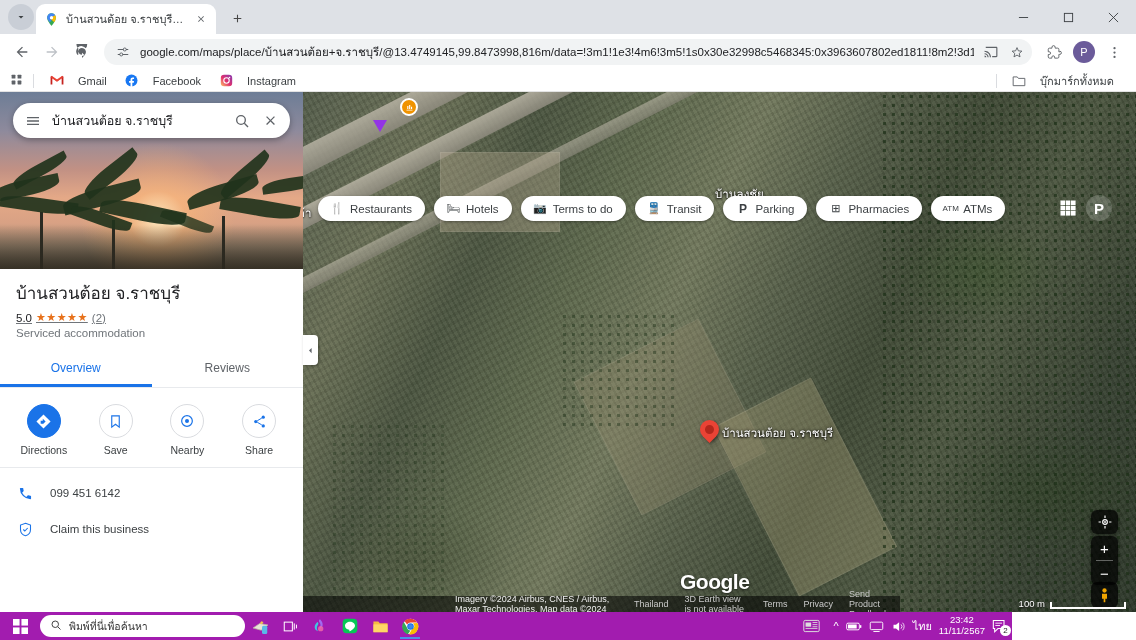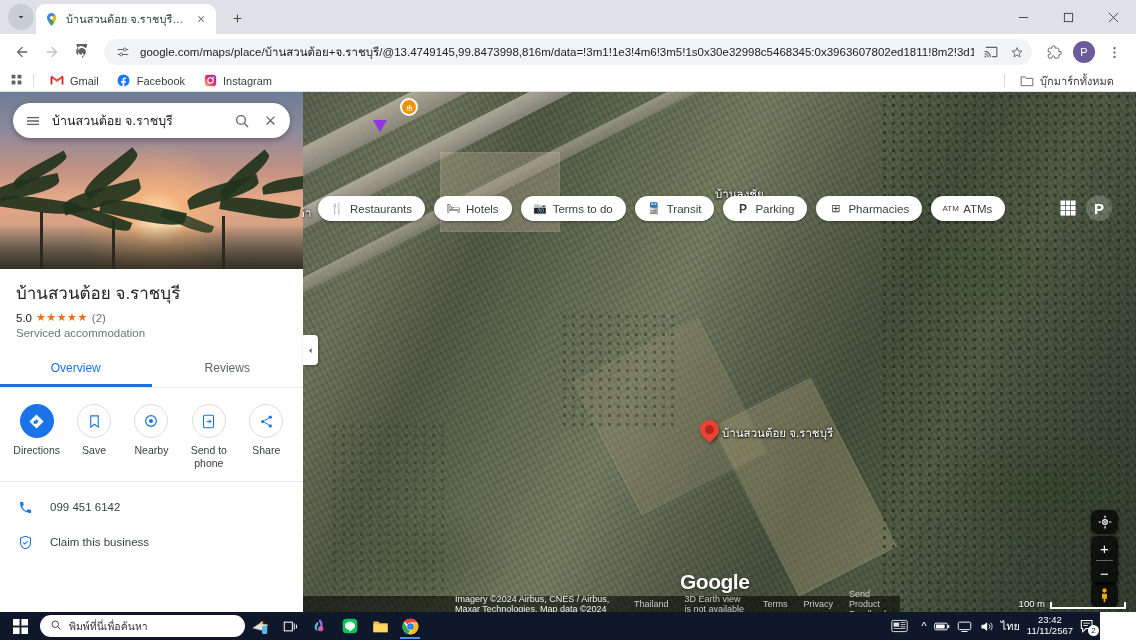--- a/index.html
+++ b/index.html
@@ -31,21 +31,21 @@
   .toolbar { height:36px; background:#fff; display:flex; align-items:center; padding:0 8px; gap:2px; }
   .tbbtn { width:28px; height:28px; display:flex; align-items:center; justify-content:center; color:#5f6368; border-radius:50%; flex:0 0 28px; }
   .omnibox { flex:1; height:26px; background:#f1f3f4; border-radius:13px; display:flex; align-items:center;
              padding:0 6px 0 10px; margin:0 6px; gap:8px; overflow:hidden; }
   .omnibox .urltext { flex:1; font-size:11.5px; color:#202124; white-space:nowrap; overflow:hidden; }
   .omnibox .oicon { width:18px; height:18px; flex:0 0 18px; display:flex; align-items:center; justify-content:center; color:#5f6368; }
   .avatarbtn { width:22px; height:22px; border-radius:50%; background:#6b5b9a; color:#fff; font-size:11px;
                display:flex; align-items:center; justify-content:center; flex:0 0 22px; margin:0 3px; }
 
   .bookmarks { height:22px; background:#fff; display:flex; align-items:center; padding:0 10px; gap:6px; border-bottom:1px solid #e3e3e3; position:relative;}
-  .bm { display:flex; align-items:center; gap:6px; font-size:11px; color:#3c4043; padding:2px 6px; border-radius:4px; }
+  .bm { display:flex; align-items:center; gap:14px; font-size:11px; color:#3c4043; padding:2px 6px; border-radius:4px; }
   .bm .bmico { width:14px; height:14px; display:flex; align-items:center; justify-content:center; }
   .bmsep { width:1px; height:14px; background:#dadce0; margin:0 4px; }
   .bmright { position:absolute; right:16px; display:flex; align-items:center; gap:5px; }
 
   
   .maparea { position:absolute; left:0; top:92px; width:1136px; height:520px; overflow:hidden; background:#3f4a3a; }
   .satellite {
     position:absolute; inset:0;
     background:
       radial-gradient(ellipse 120px 70px at 980px 180px, rgba(60,85,45,.55), transparent 70%),
@@ -149,21 +149,21 @@
             background:linear-gradient(rgba(80,70,55,.0),rgba(45,40,30,.85)); }
 
   .searchbar { position:absolute; left:13px; top:11px; width:277px; height:35px; background:#fff;
                border-radius:22px; box-shadow:0 2px 6px rgba(0,0,0,.32); display:flex; align-items:center;
                padding:0 10px; gap:10px; z-index:5; }
   .searchbar .sq { font-size:12.5px; color:#202124; flex:1; white-space:nowrap; overflow:hidden; }
   .searchbar .sbico { width:19px; height:19px; display:flex; align-items:center; justify-content:center; color:#5f6368; }
 
   .pinfo { padding:14px 16px 0 16px; }
   .ptitle { font-size:17px; color:#202124; font-weight:400; line-height:1.25; }
-  .prate { display:flex; align-items:center; gap:4px; margin-top:7px; font-size:11.5px; color:#70757a; }
+  .prate { display:flex; align-items:center; gap:4px; margin-top:7px; font-size:11.5px; color:#70757a;text-decoration:underline; }
   .prate .rv { color:#202124; }
   .stars { color:#e7711b; font-size:11px; letter-spacing:.5px; }
   .pcat { font-size:11.5px; color:#70757a; margin-top:3px; }
 
   .tabs { display:flex; margin-top:14px; border-bottom:1px solid #e8eaed; }
   .ptab { flex:1; text-align:center; font-size:12px; color:#5f6368; padding:8px 0 9px; }
   .ptab.active { color:#1a73e8; border-bottom:3px solid #1a73e8; }
 
   .actions { display:flex; justify-content:space-around; padding:16px 8px 10px; border-bottom:1px solid #e8eaed; }
   .act { width:55px; text-align:center; }
@@ -171,21 +171,21 @@
                display:flex; align-items:center; justify-content:center; color:#1a73e8; }
   .act.primary .circ { background:#1a73e8; border-color:#1a73e8; color:#fff; }
   .act .alabel { font-size:10.5px; color:#3c4043; margin-top:6px; line-height:1.25; }
 
   .infolist { padding:8px 0 0 0; }
   .irow { display:flex; align-items:flex-start; gap:16px; padding:9px 16px; }
   .irow .ii { width:18px; flex:0 0 18px; display:flex; align-items:center; justify-content:center; color:#1a73e8; padding-top:1px; }
   .irow .it { font-size:11.5px; color:#3c4043; line-height:1.5; }
 
   
-  .taskbar { position:absolute; left:0; bottom:0; width:1100px; height:28px; background:#0f172a;
+  .taskbar { position:absolute; left:0; bottom:0; width:1012px; height:28px; background:#a21caf;
              display:flex; align-items:center; z-index:40;margin-top:16px; }
   .tstart { width:40px; height:28px; display:flex; align-items:center; justify-content:center; }
   .tsearch { width:205px; height:22px; background:#fff; border-radius:11px; display:flex; align-items:center;
              gap:7px; padding:0 10px; }
   .tsearch .tst { font-size:10.5px; color:#333; }
   .ticon { width:30px; height:28px; display:flex; align-items:center; justify-content:center; }
   .tright { position:absolute; right:4px; display:flex; align-items:center; gap:7px; height:28px; }
   .tright .tclock { text-align:center; color:#fff; font-size:9.5px; line-height:1.15; }
   .tsys { color:#fff; font-size:11px; display:flex; align-items:center; gap:8px; }
   .chrome-active { position:relative; }
@@ -564,29 +564,20 @@
           <svg width="16" height="16" viewBox="0 0 24 24">
               <circle cx="12" cy="12" r="8" fill="none" stroke="#1a73e8" stroke-width="1.8"></circle>
               <circle cx="12" cy="12" r="3" fill="#1a73e8"></circle>
             </svg>
         </div>
         <div class="alabel">Nearby</div>
       </div>
       <div class="act">
         <div class="circ">
           <svg width="15" height="15" viewBox="0 0 24 24">
-              <rect x="4" y="2" width="16" height="20" rx="2" fill="none" stroke="#1a73e8" stroke-width="1.8"></rect>
-              <path d="M9 12h7M13 9l3 3-3 3" stroke="#1a73e8" stroke-width="1.6" fill="none"></path>
-            </svg>
-        </div>
-        <div class="alabel">Send to phone</div>
-      </div>
-      <div class="act">
-        <div class="circ">
-          <svg width="15" height="15" viewBox="0 0 24 24">
               <circle cx="18" cy="5" r="2.6" fill="#1a73e8"></circle>
               <circle cx="6" cy="12" r="2.6" fill="#1a73e8"></circle>
               <circle cx="18" cy="19" r="2.6" fill="#1a73e8"></circle>
               <path d="M8.4 10.8l7.2-4.2M8.4 13.2l7.2 4.2" stroke="#1a73e8" stroke-width="1.6"></path>
             </svg>
         </div>
         <div class="alabel">Share</div>
       </div>
     </div>
 

